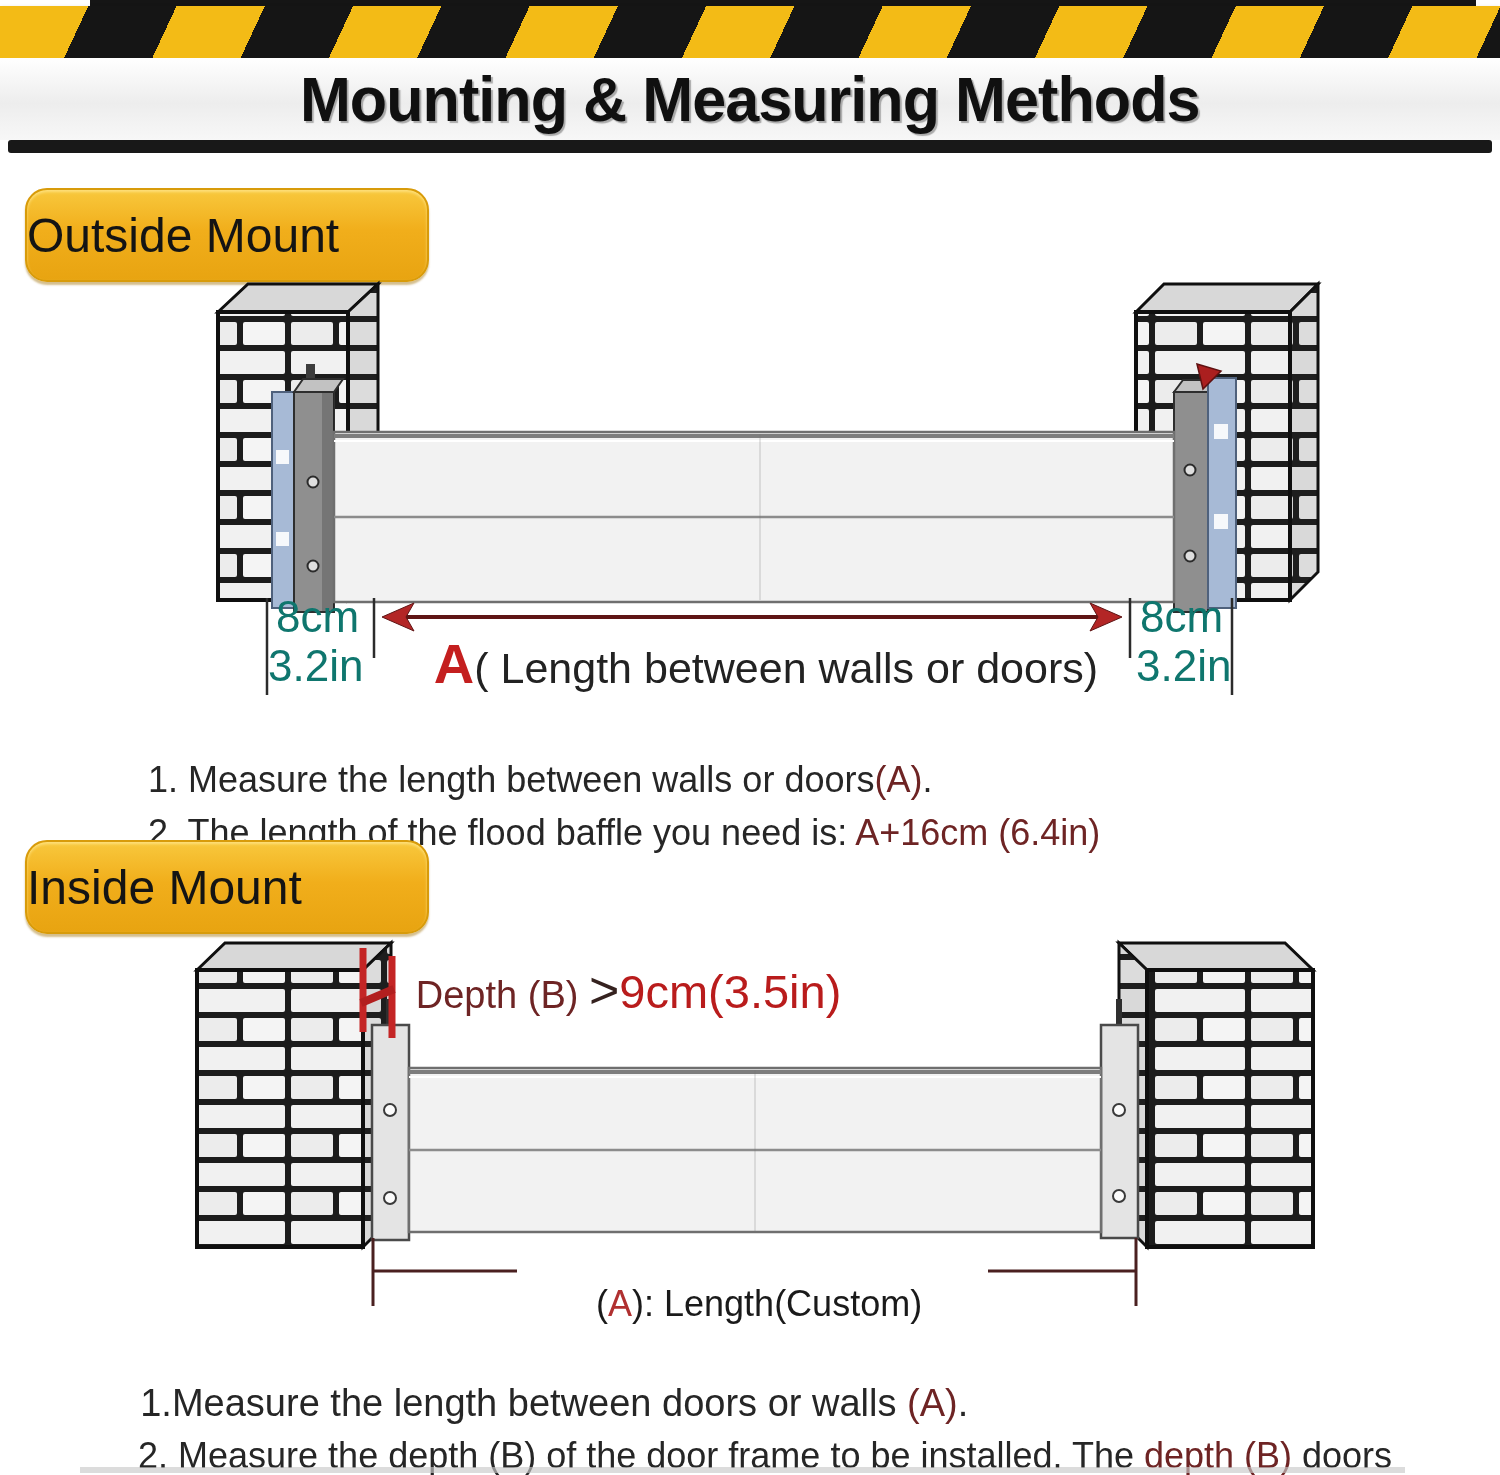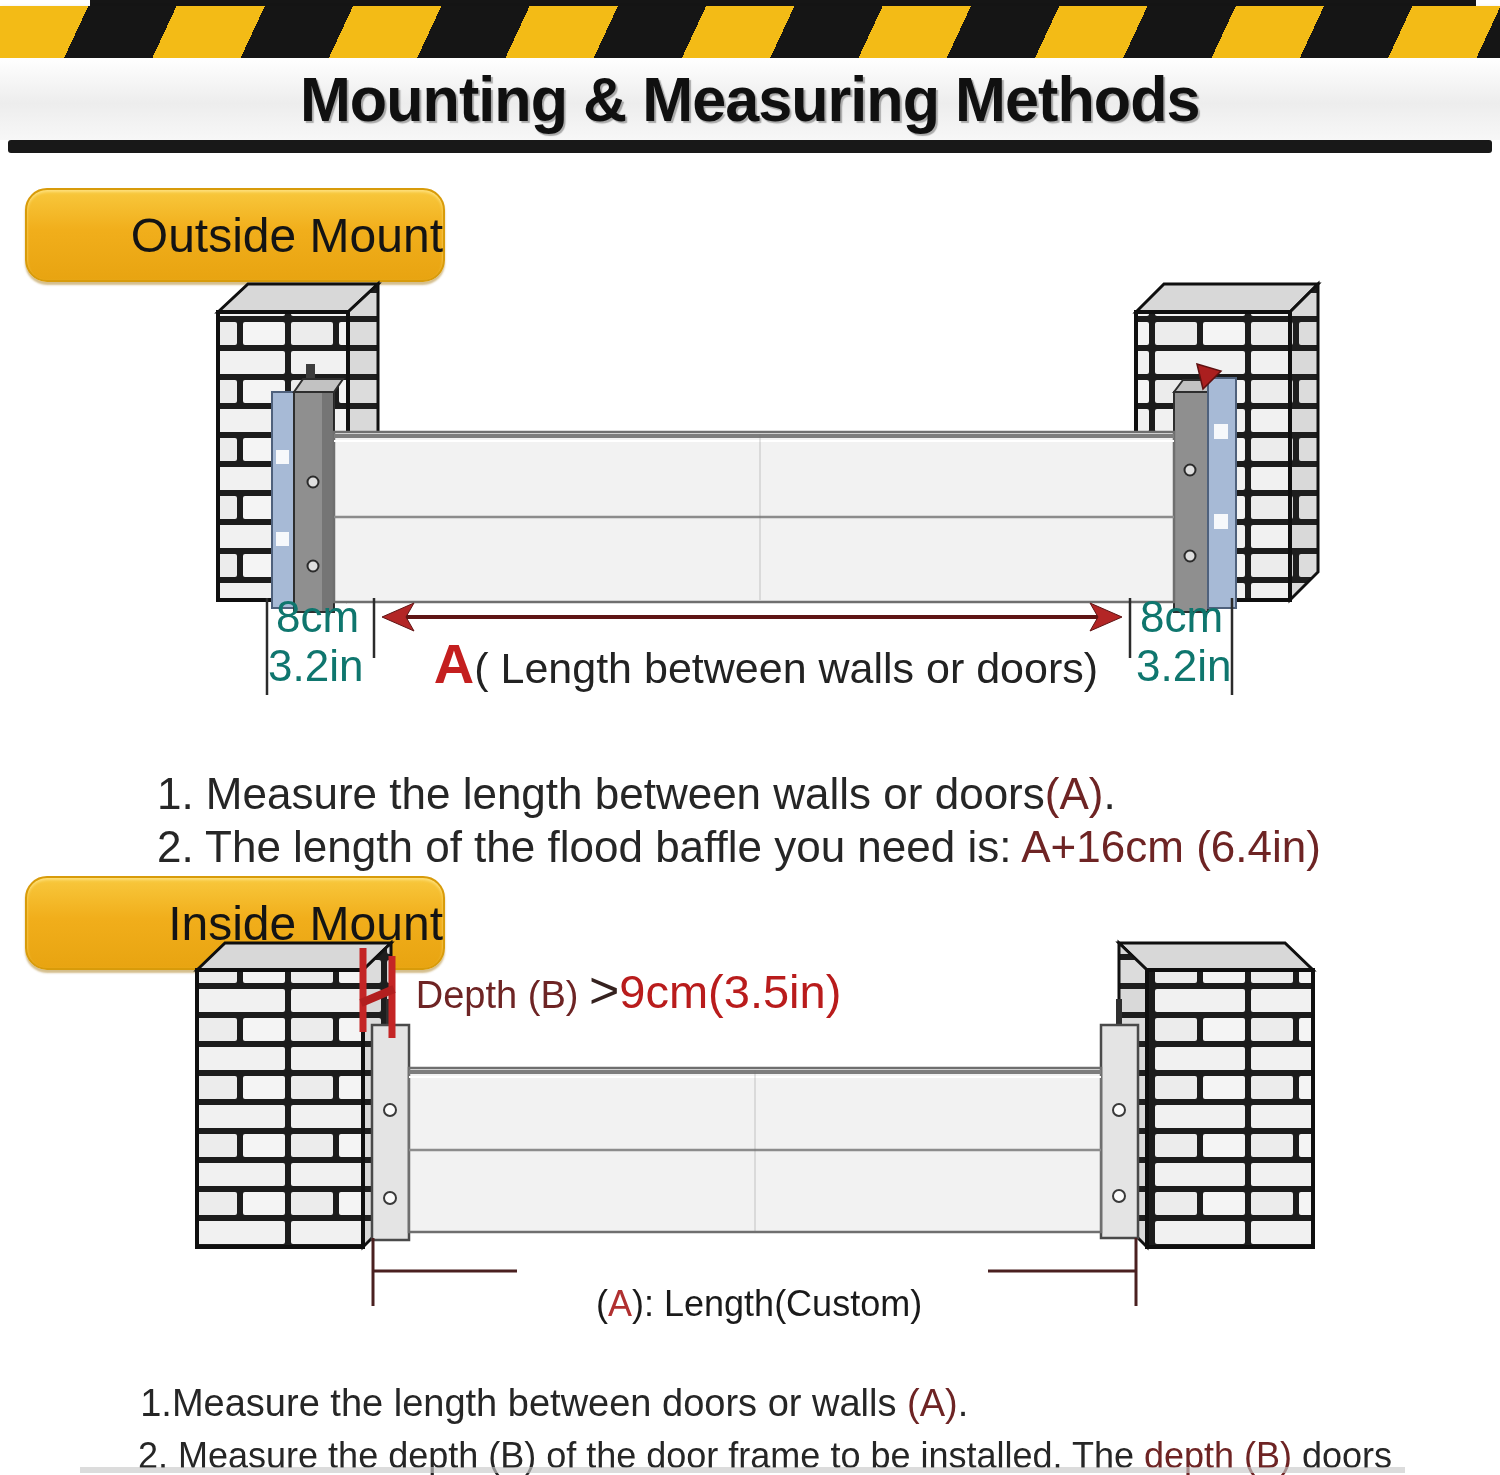--- a/index.html
+++ b/index.html
@@ -17,38 +17,38 @@
     display:flex;align-items:center;justify-content:center;}
   .title-band span{font-size:63px;font-weight:700;letter-spacing:-1px;color:#101010;
     transform:scaleX(.97);text-shadow:2px 2px 1px rgba(110,110,110,.55);white-space:pre;}
   .title-rule{position:absolute;top:140px;left:8px;right:8px;height:13px;background:#181818;border-radius:3px;}
 
   
   .badge{position:absolute;left:25px;width:400px;height:90px;border-radius:22px;
     background:linear-gradient(180deg,#f8c83d 0%,var(--badge-yellow) 45%,#e8a411 100%);
     border:2px solid var(--badge-border);
     box-shadow:0 3px 2px rgba(160,110,0,.45), inset 0 2px 3px rgba(255,230,140,.8);
-    display:flex;align-items:center;justify-content:flex-end;padding-left:16px;}
+    display:flex;align-items:center;justify-content:flex-start;}
   .badge span{font-size:48px;color:#141414;white-space:pre;}
 
   
   .dim{font-size:44px;color:#0f766e;white-space:pre;line-height:1;}
   .a-label{white-space:pre;line-height:1;text-align:center;}
   .a-label .a{font-size:56px;font-weight:700;color:var(--accent-red);}
   .a-label .rest{font-size:43px;color:#222;}
   .depth-note{white-space:pre;line-height:1;}
   .depth-note .lab{font-size:38px;color:var(--maroon);}
   .depth-note .gt{font-size:52px;color:#35221f;}
   .depth-note .val{font-size:47px;color:#b91c1c;}
   .len-label{font-size:36px;color:#1a1a1a;white-space:pre;line-height:1;}
   .len-label .a{color:#b03030;}
 
   .step{white-space:pre;line-height:1.15;color:#262626;}
   .step .em{color:var(--maroon);}
-  .f40{font-size:44px;} .f38{font-size:38px;} .f36{font-size:36px;}
+  .f40{font-size:36px;} .f38{font-size:38px;} .f36{font-size:36px;}
 
   .bottom-bar{position:absolute;left:80px;right:95px;top:1467px;height:6px;background:#c9c9c9;opacity:.65;}
   svg{display:block;}
 </style>
 </head>
 <body>
 
 <div class="page">
 
   <div class="hazard-top"></div>
@@ -142,21 +142,21 @@
     <span class="a">A</span><span class="rest">( Length between walls or doors)</span>
   </div>
 
   <div class="abs step f40" style="left:108px;top:718px;">
     <span>1. Measure the length between walls or doors</span><span class="em">(A)</span><span>.</span>
   </div>
   <div class="abs step f40" style="left:108px;top:771px;">
     <span>2. The length of the flood baffle you need is: </span><span class="em">A+16cm (6.4in)</span><span></span>
   </div>
 
-  <div class="badge" style="top:840px;margin-top:36px;">
+  <div class="badge" style="top:840px;">
     <span>Inside Mount</span>
   </div>
 
   <svg class="abs" style="left:150px;top:935px;" width="1250" height="380" viewBox="150 935 1250 380">
     <defs>
       <pattern id="brickB" width="96" height="58" patternUnits="userSpaceOnUse">
         <rect width="96" height="58" fill="#1c1c1c"></rect>
         <rect x="3" y="3" width="90" height="23" rx="2" fill="#f1f1f1"></rect>
         <rect x="3" y="32" width="42" height="23" rx="2" fill="#ececec"></rect>
         <rect x="51" y="32" width="42" height="23" rx="2" fill="#f4f4f4"></rect>

